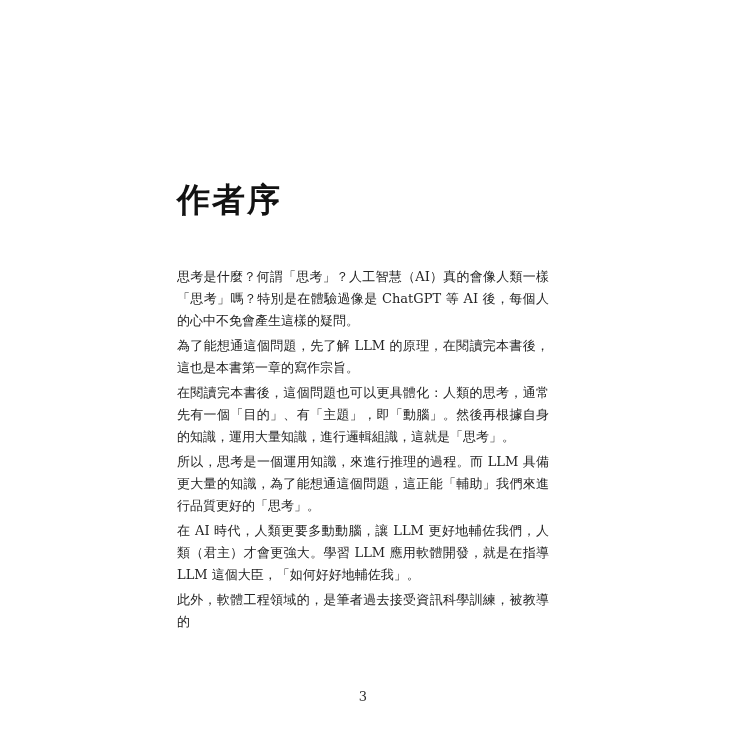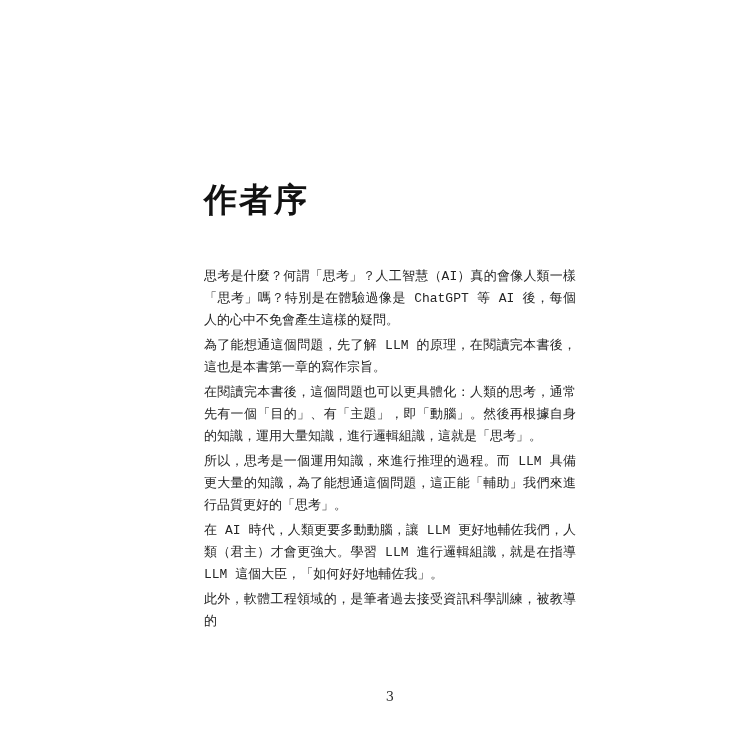--- a/index.html
+++ b/index.html
@@ -9,21 +9,21 @@
     overflow: hidden;
   }
   body {
     width: 750px;
     height: 750px;
     position: relative;
     font-family: "DejaVu Serif", "Liberation Serif", serif;
   }
   .book-page {
     position: absolute;
-    left: 204px;
+    left: 177px;
     top: 0;
     width: 372px;
     height: 750px;
   }
   .title {
     position: absolute;
     top: 181px;
     left: 0;
     margin: 0;
     font-size: 33px;
@@ -35,21 +35,20 @@
   .content {
     position: absolute;
     top: 266px;
     left: 0;
     width: 372px;
     font-size: 13px;
     line-height: 22px;
     color: #242424;
     text-align: justify;
     text-justify: inter-ideograph;
-    font-family: Liberation Mono, monospace;
   }
   .content p {
     margin: 0 0 3px 0;
   }
   .page-number {
     position: absolute;
     top: 689px;
     left: 0;
     width: 372px;
     text-align: center;
@@ -60,17 +59,17 @@
 </head>
 <body>
 
 <div class="book-page">
   <h1 class="title">作者序</h1>
   <div class="content">
     <p>思考是什麼？何謂「思考」？人工智慧（AI）真的會像人類一樣「思考」嗎？特別是在體驗過像是 ChatGPT 等 AI 後，每個人的心中不免會產生這樣的疑問。</p>
     <p>為了能想通這個問題，先了解 LLM 的原理，在閱讀完本書後，這也是本書第一章的寫作宗旨。</p>
     <p>在閱讀完本書後，這個問題也可以更具體化：人類的思考，通常先有一個「目的」、有「主題」，即「動腦」。然後再根據自身的知識，運用大量知識，進行邏輯組識，這就是「思考」。</p>
     <p>所以，思考是一個運用知識，來進行推理的過程。而 LLM 具備更大量的知識，為了能想通這個問題，這正能「輔助」我們來進行品質更好的「思考」。</p>
-    <p>在 AI 時代，人類更要多動動腦，讓 LLM 更好地輔佐我們，人類（君主）才會更強大。學習 LLM 進行邏輯組識，就是在指導 LLM 這個大臣，「如何好好地輔佐我」。</p>
+    <p>在 AI 時代，人類更要多動動腦，讓 LLM 更好地輔佐我們，人類（君主）才會更強大。學習 LLM 應用軟體開發，就是在指導 LLM 這個大臣，「如何好好地輔佐我」。</p>
     <p>此外，軟體工程領域的，是筆者過去接受資訊科學訓練，被教導的</p>
   </div>
   <div class="page-number">3</div>
 </div>
 
 </body></html>

